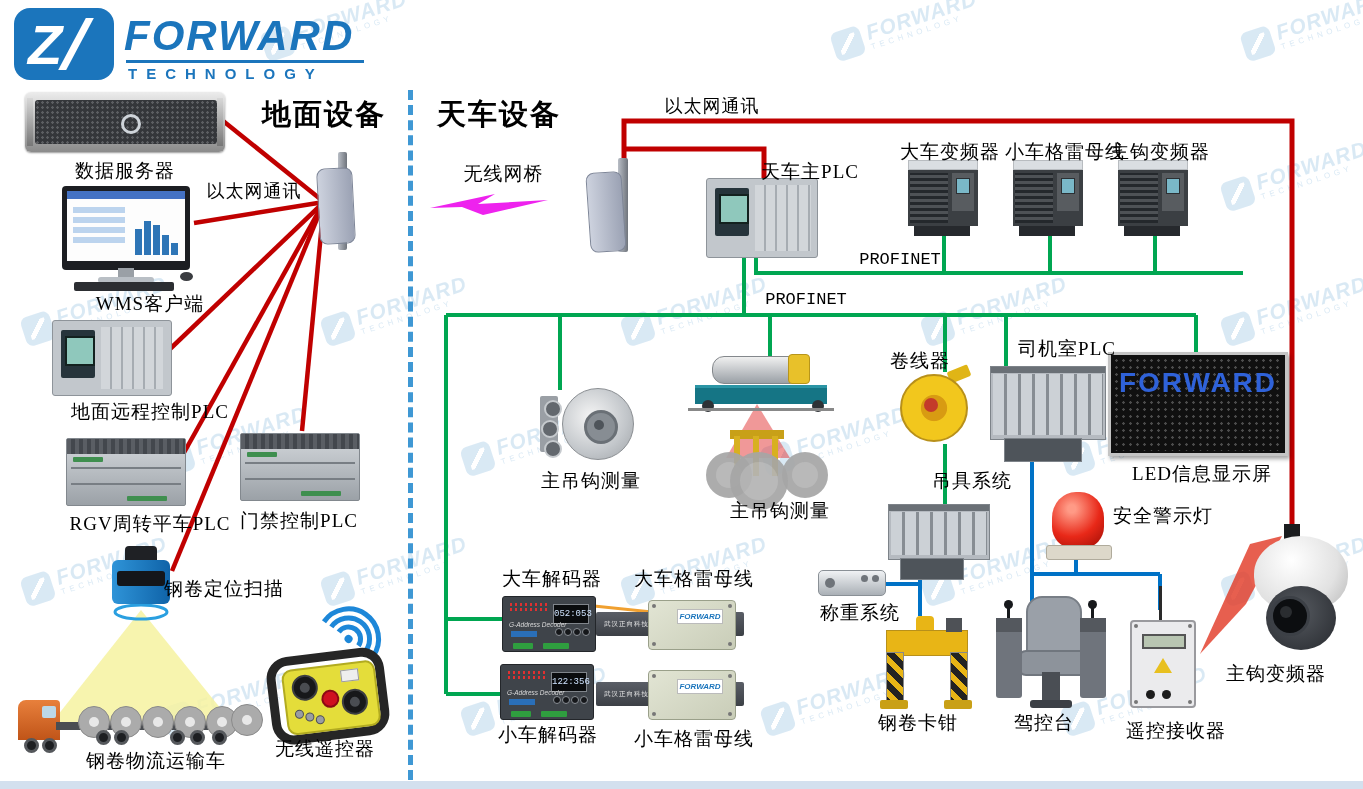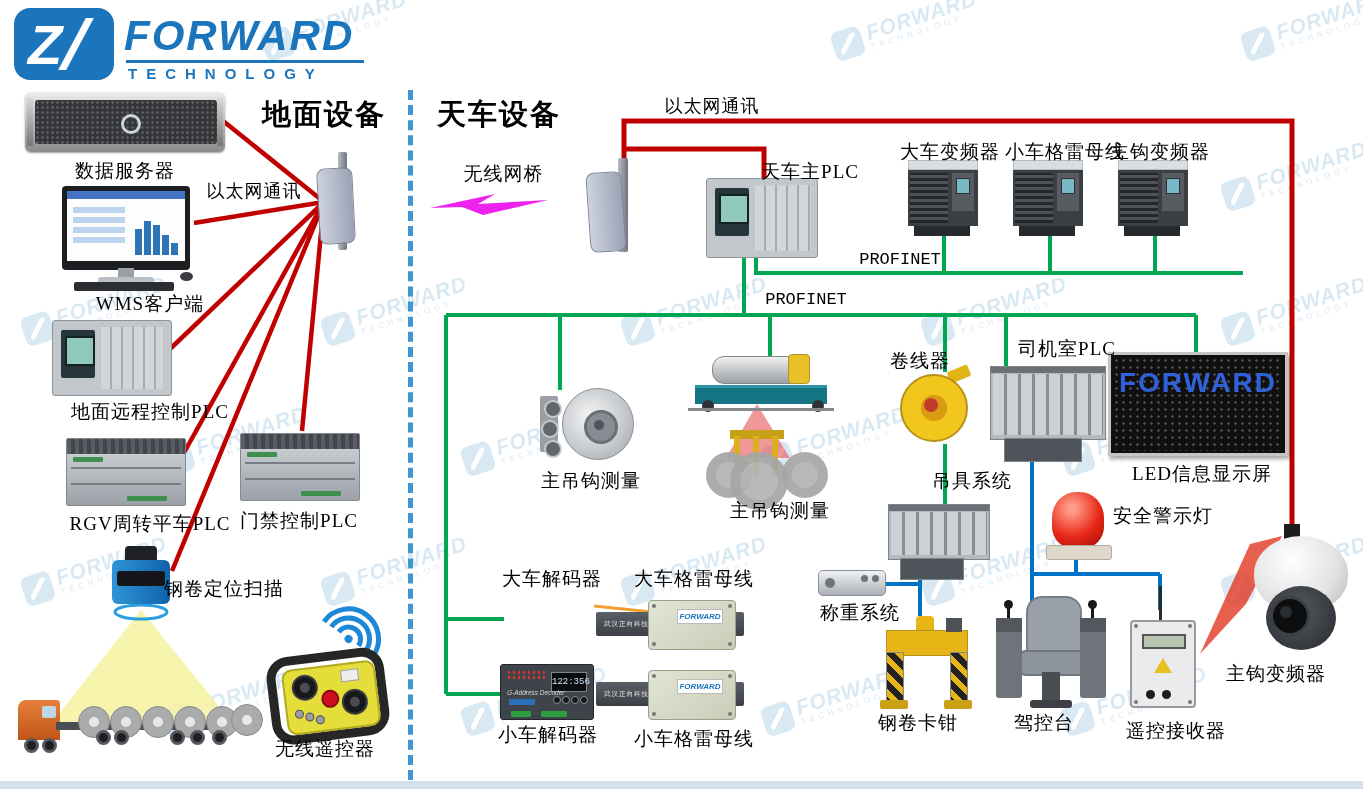--- a/index.html
+++ b/index.html
@@ -625,20 +625,33 @@
     <div class="screw" style="left:2px;bottom:2px"></div>
     <div class="screw" style="right:2px;bottom:2px"></div>
   </div>
 
   <div class="dev cam-mount"></div>
   <div class="dev cam-dome"></div>
   <div class="dev cam-body"></div>
   <div class="dev cam-lens"></div>
   <div class="dev cam-iris"></div>
 
+  <div class="dev decoder" style="left:502px;top:596px">
+    <div class="leds"></div>
+      <div class="leds leds2"></div>
+    <div class="disp">052:053</div>
+    <div class="dtitle">G-Address Decoder</div>
+    <div class="model"></div>
+    <div class="btn" style="left:52px"></div>
+      <div class="btn" style="left:61px"></div>
+    <div class="btn" style="left:70px"></div>
+      <div class="btn" style="left:79px"></div>
+    <div class="term" style="left:10px;width:20px"></div>
+    <div class="term" style="left:40px;width:26px"></div>
+  </div>
   <div class="dev busbar" style="left:596px;top:600px;width:148px;height:48px">
     <div class="rail">
         <span class="railtxt">武汉正向科技</span>
       </div>
     <div class="box">
       <div class="chip">FORWARD</div>
       <div class="screw" style="left:3px;top:3px"></div>
       <div class="screw" style="right:3px;top:3px"></div>
       <div class="screw" style="left:3px;bottom:3px"></div>
       <div class="screw" style="right:3px;bottom:3px"></div>
@@ -671,20 +684,21 @@
     </div>
   </div>
 
   <div class="lbl" style="left:52px;top:158px;width:146px">数据服务器</div>
   <div class="lbl sm" style="left:194px;top:179px;width:120px">以太网通讯</div>
   <div class="lbl" style="left:78px;top:291px;width:144px">WMS客户端</div>
   <div class="lbl" style="left:42px;top:399px;width:216px">地面远程控制PLC</div>
   <div class="lbl" style="left:40px;top:511px;width:220px">RGV周转平车PLC</div>
   <div class="lbl" style="left:236px;top:508px;width:126px">门禁控制PLC</div>
   <div class="lbl" style="left:160px;top:576px;width:128px">钢卷定位扫描</div>
+  <div class="lbl" style="left:68px;top:748px;width:176px">钢卷物流运输车</div>
   <div class="lbl" style="left:262px;top:736px;width:126px">无线遥控器</div>
 
   <div class="lbl" style="left:446px;top:161px;width:115px">无线网桥</div>
   <div class="lbl sm" style="left:658px;top:94px;width:108px">以太网通讯</div>
   <div class="lbl" style="left:760px;top:159px;width:100px">天车主PLC</div>
   <div class="lbl" style="left:900px;top:139px;width:100px">大车变频器</div>
   <div class="lbl" style="left:1005px;top:139px;width:100px">小车格雷母线</div>
   <div class="lbl" style="left:1110px;top:139px;width:100px">主钩变频器</div>
   <div class="lbl en" style="left:850px;top:250px;width:100px">PROFINET</div>
   <div class="lbl en" style="left:756px;top:290px;width:100px">PROFINET</div>

